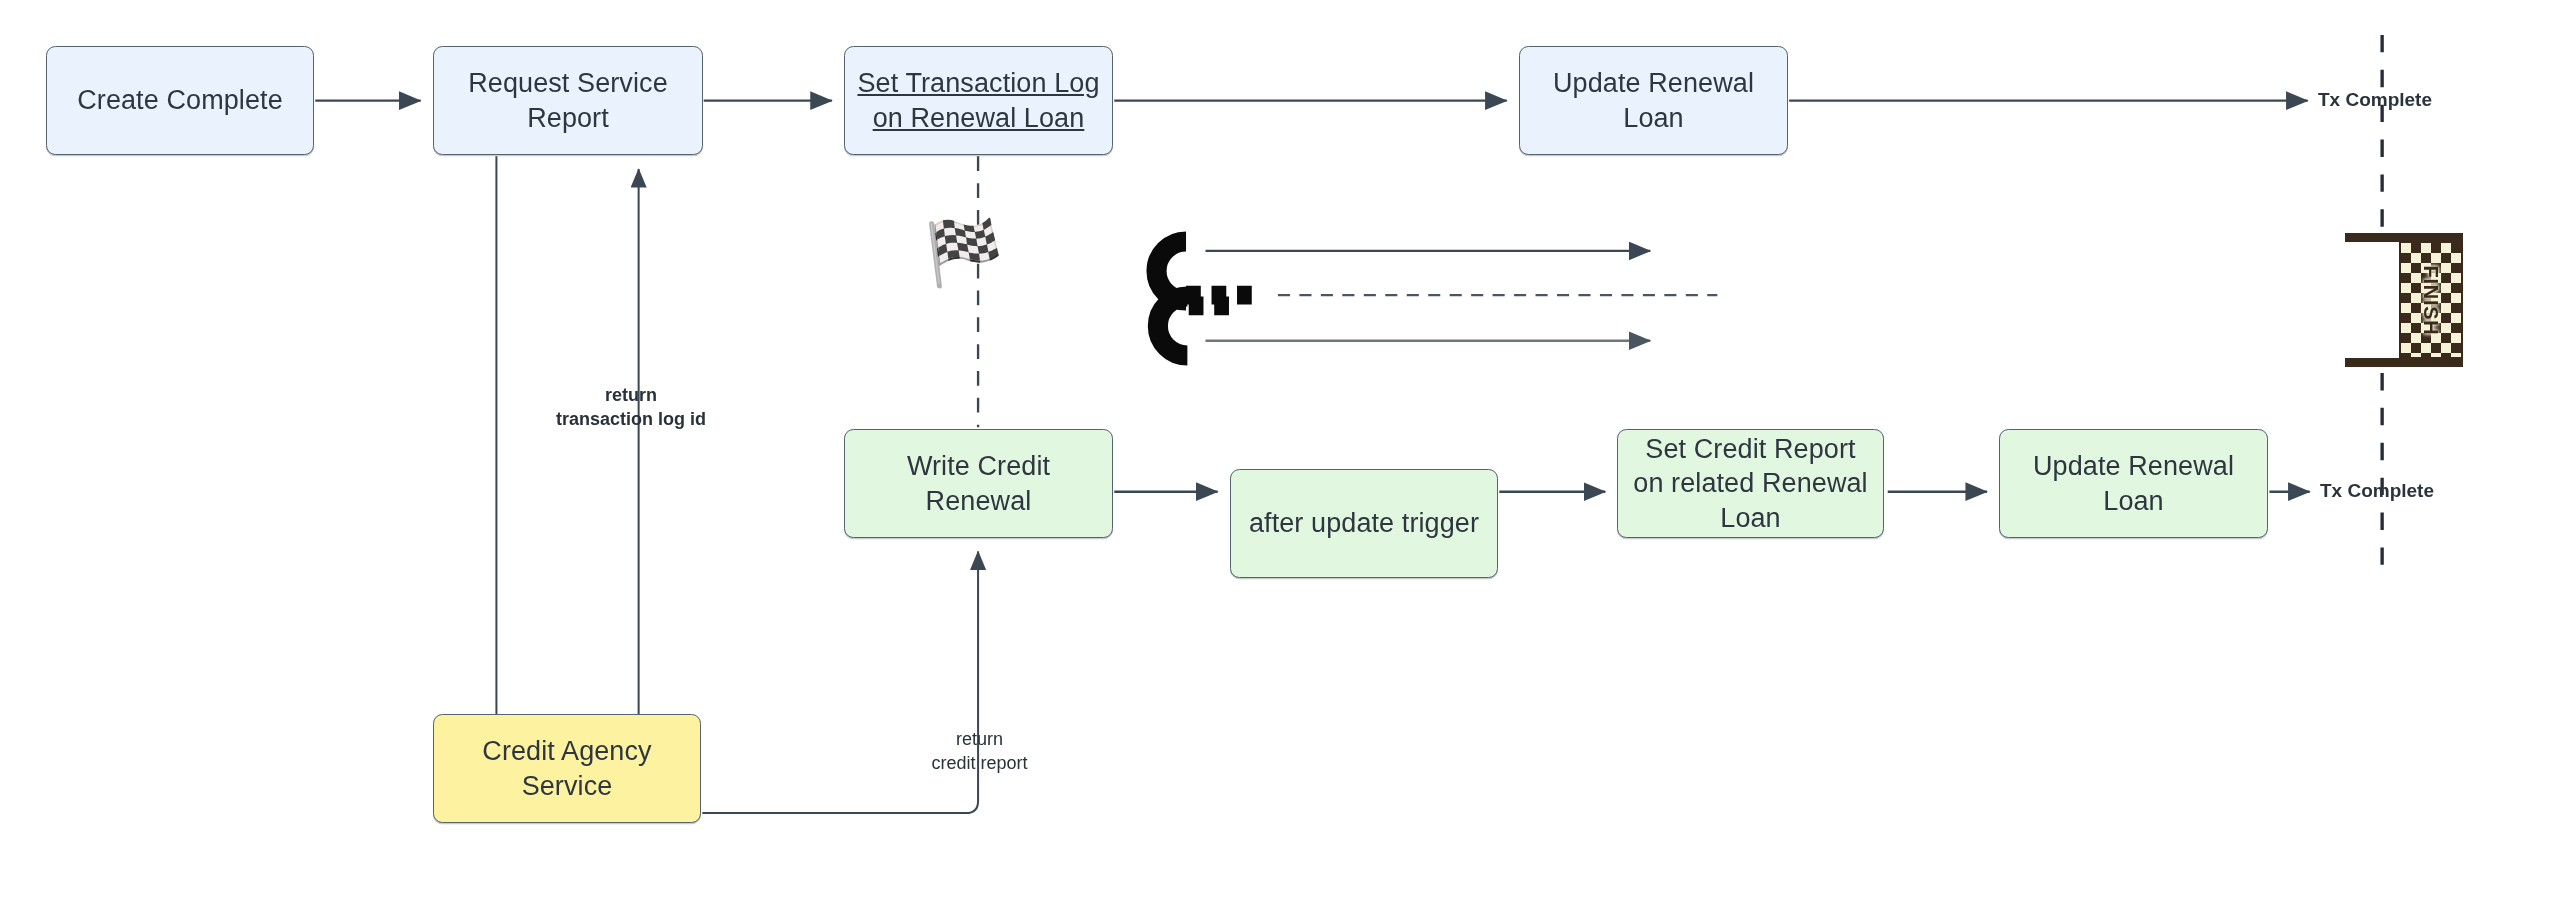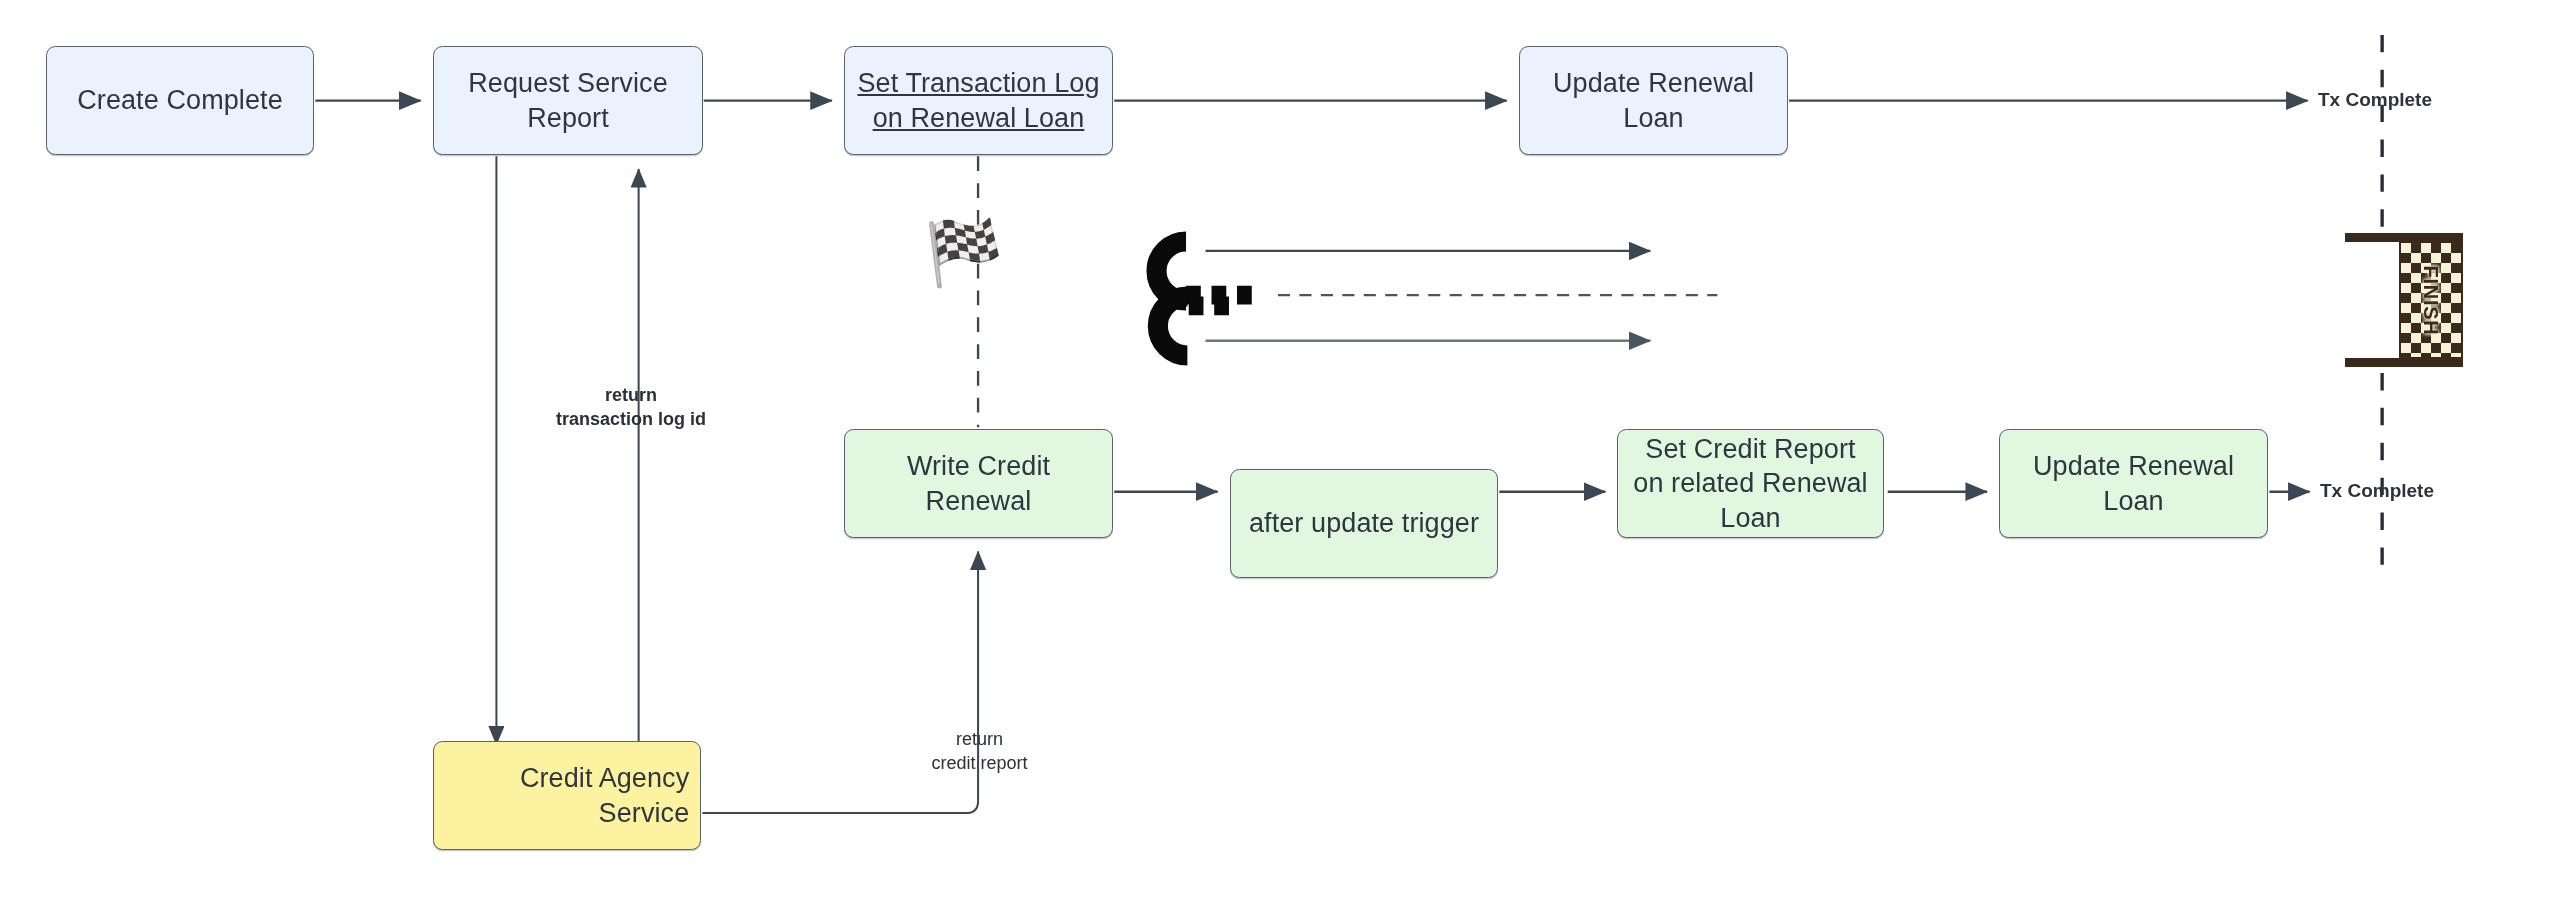--- a/index.html
+++ b/index.html
@@ -213,21 +213,21 @@
 </div>
 
 <div class="node green" style="left:1617px;top:429px; width:267px; height:109px;">
   <span>Set Credit Report on related Renewal Loan</span>
 </div>
 
 <div class="node green" style="left:1999px;top:429px; width:269px; height:109px;">
   <span>Update Renewal Loan</span>
 </div>
 
-<div class="node yellow" style="left:433px; top:741px; width:268px; height:109px;text-align:right;">
+<div class="node yellow" style="left:433px; top:714px; width:268px; height:109px;">
   <span>Credit Agency Service</span>
 </div>
 
 <div class="edge-label bold" style="left:537px; top:339px; width:188px;">return
 transaction log id</div>
 
 <div class="edge-label normal" style="left:889px; top:683px; width:181px;">return
 credit report</div>
 
 <div class="terminal-label" style="left:2318px; top:89px;">Tx Complete</div>

